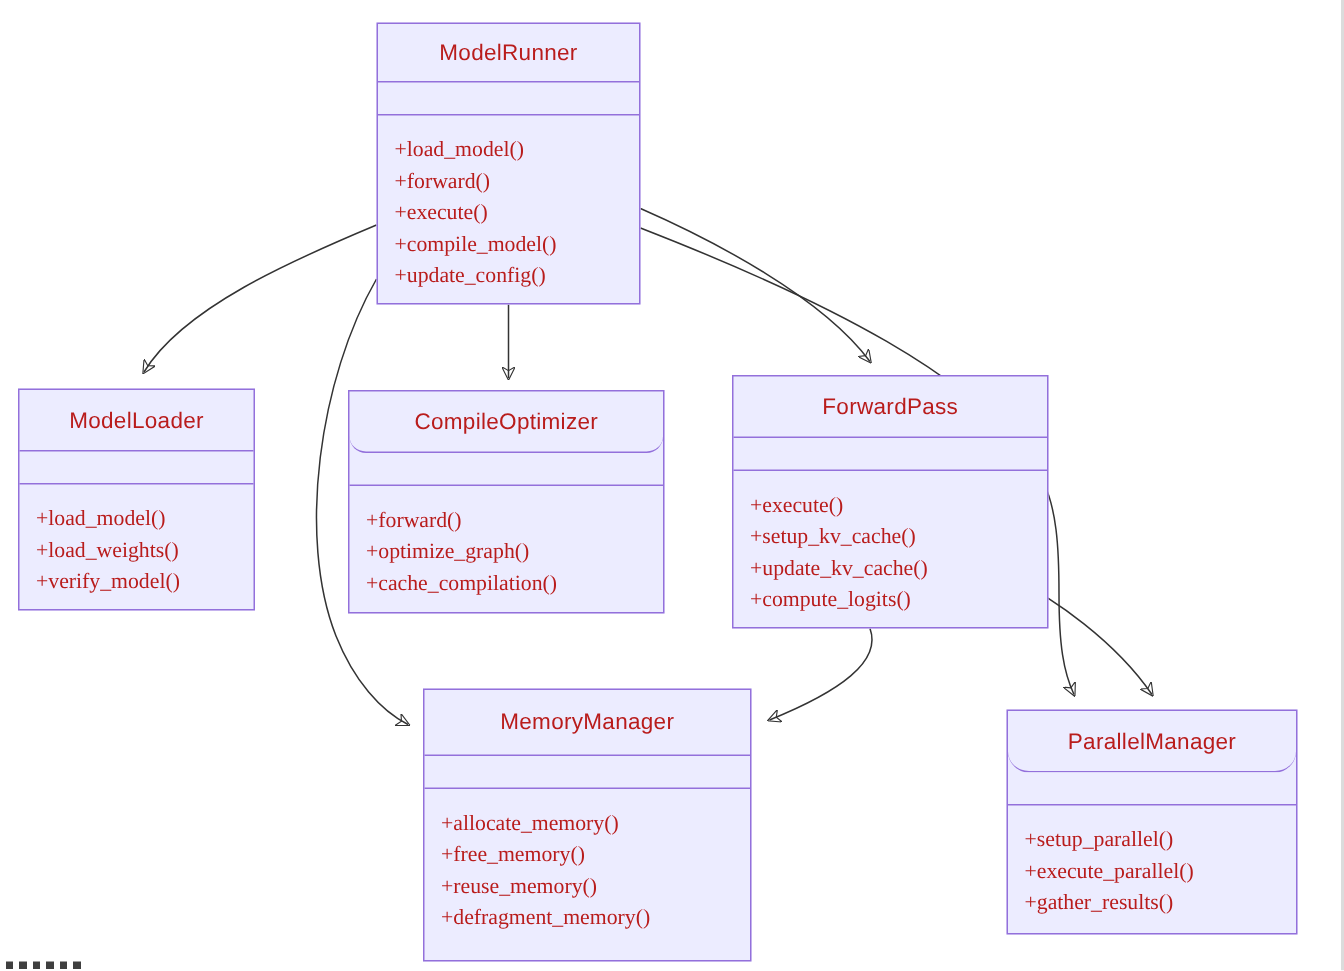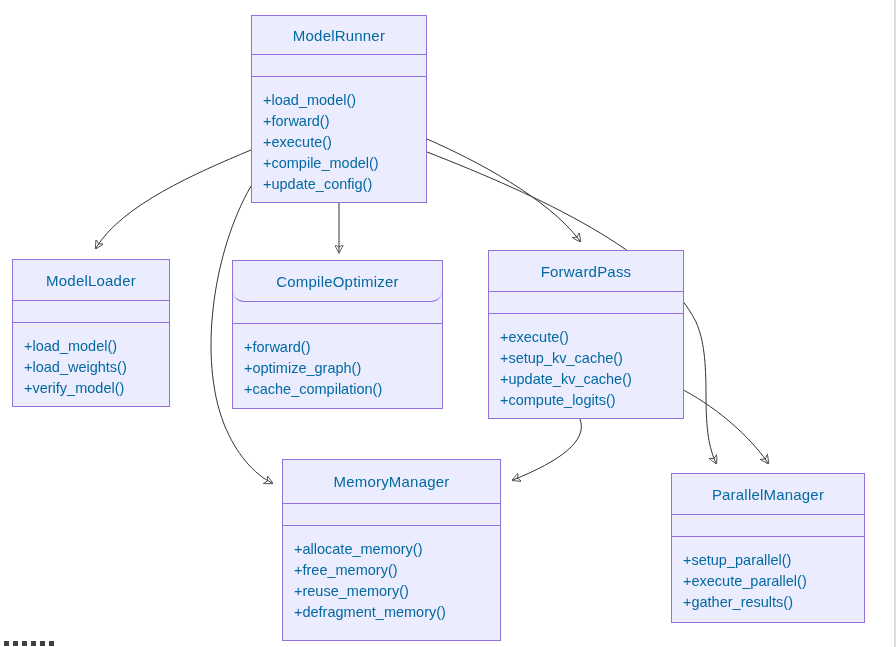--- a/index.html
+++ b/index.html
@@ -5,29 +5,29 @@
   html,body { margin:0; padding:0; background:#ffffff; }
   .stage {
     position:relative; width:896px; height:647px; background:#ffffff;
     border-right:2px solid #dcdcdc; box-sizing:border-box; overflow:hidden;
     font-family:"Liberation Sans", sans-serif; color:#333333;
   }
   svg.edges { position:absolute; left:0; top:0; width:896px; height:647px; }
   svg.edges path { stroke:#333333; stroke-width:1; fill:none; }
   .class-box {
     position:absolute; background:#ECECFF; border:1px solid #9370DB;
-    box-sizing:border-box; color:#0369a1;
+    box-sizing:border-box; color:#b91c1c;
   }
   .class-title {
     display:flex; align-items:center; justify-content:center;
     border-bottom:1px solid #9370DB; font-size:15px; letter-spacing:0.2px;
   }
   .class-attrs { height:21px; border-bottom:1px solid #9370DB; }
   .class-methods { padding:13px 6px 0 11px; font-size:14.5px; }
-  .method { line-height:21px; white-space:nowrap; }
+  .method { line-height:21px; white-space:nowrap;font-family:Liberation Serif, serif; }
   .clip-fragment {
     position:absolute; left:4px; top:641px; width:54px; height:5px;
     background:repeating-linear-gradient(90deg,#3f3f3f 0 5px, transparent 5px 9px);
   }
 </style>
 </head>
 <body>
 
 <div class="stage">
 
@@ -71,21 +71,21 @@
   <div class="class-box" style="left:232px; top:260px; width:211px; height:149px;">
     <div class="class-title" style="height:40px;border-radius:11px;">CompileOptimizer</div>
     <div class="class-attrs"></div>
     <div class="class-methods">
       <div class="method">+forward()</div>
       <div class="method">+optimize_graph()</div>
       <div class="method">+cache_compilation()</div>
     </div>
   </div>
 
-  <div class="class-box" style="left:488px; top:250px; width:196px; height:169px;">
+  <div class="class-box" style="left:488px; top:250px; width:211px; height:169px;">
     <div class="class-title" style="height:40px;">ForwardPass</div>
     <div class="class-attrs"></div>
     <div class="class-methods">
       <div class="method">+execute()</div>
       <div class="method">+setup_kv_cache()</div>
       <div class="method">+update_kv_cache()</div>
       <div class="method">+compute_logits()</div>
     </div>
   </div>
 
@@ -94,21 +94,21 @@
     <div class="class-attrs"></div>
     <div class="class-methods">
       <div class="method">+allocate_memory()</div>
       <div class="method">+free_memory()</div>
       <div class="method">+reuse_memory()</div>
       <div class="method">+defragment_memory()</div>
     </div>
   </div>
 
   <div class="class-box" style="left:671px; top:473px; width:194px; height:150px;">
-    <div class="class-title" style="height:40px;">ParallelManager</div>
+    <div class="class-title" style="height:40px;border-radius:14px;">ParallelManager</div>
     <div class="class-attrs"></div>
     <div class="class-methods">
       <div class="method">+setup_parallel()</div>
       <div class="method">+execute_parallel()</div>
       <div class="method">+gather_results()</div>
     </div>
   </div>
 
   <div class="clip-fragment"></div>
 

